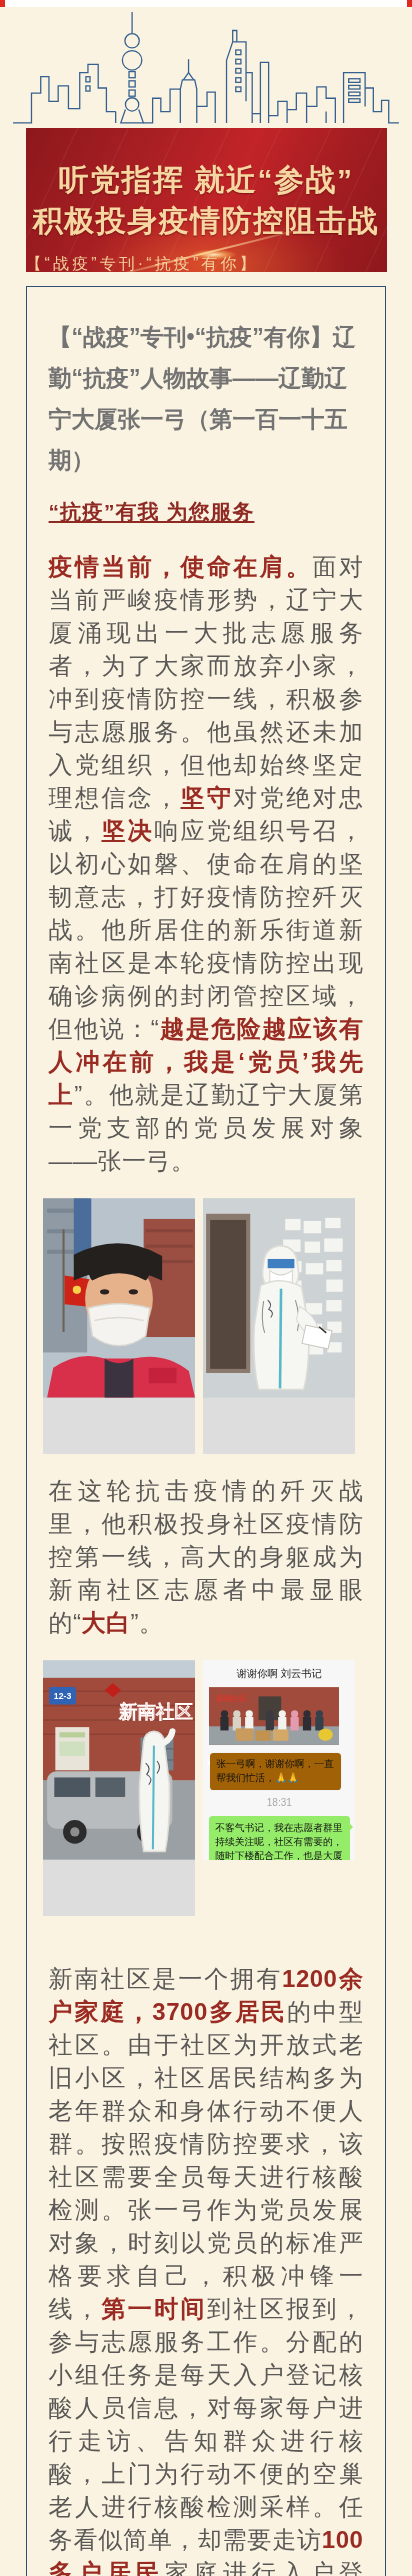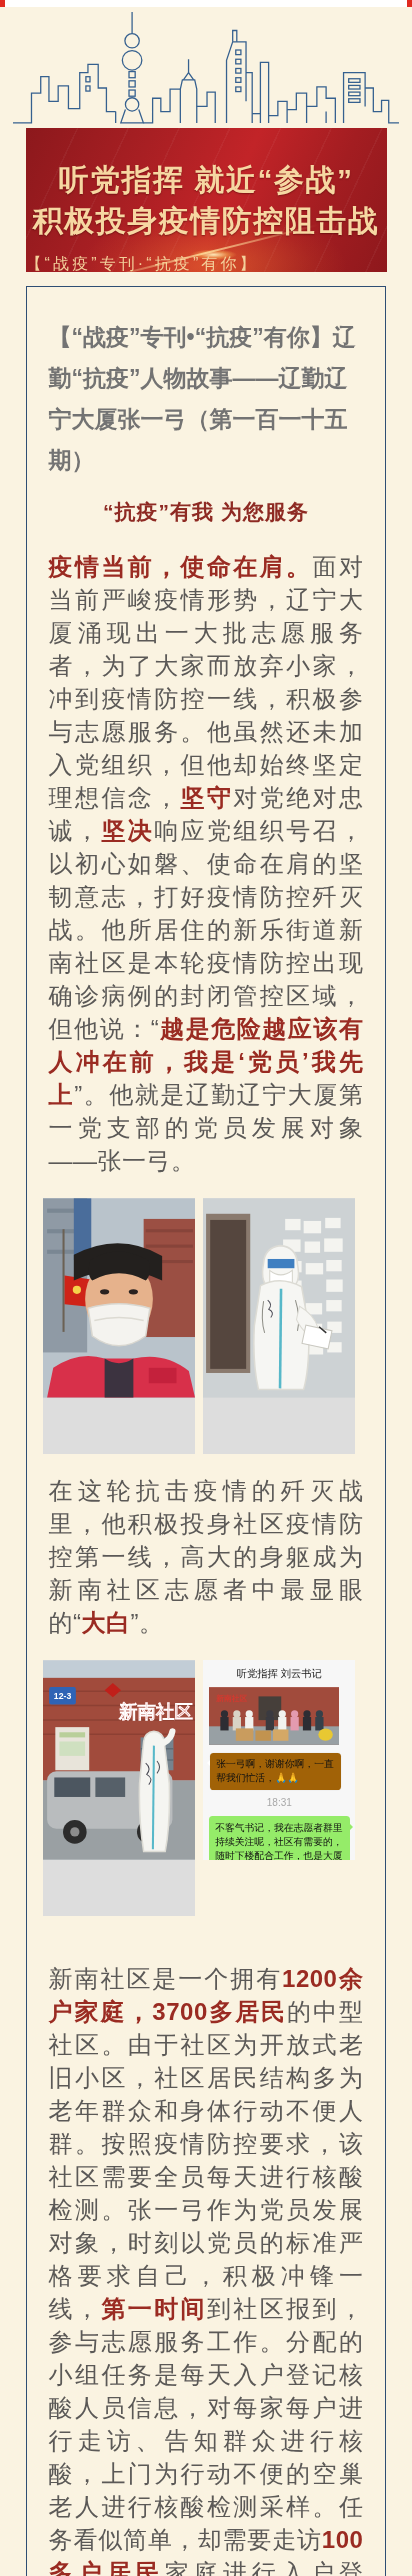--- a/index.html
+++ b/index.html
@@ -31,21 +31,21 @@
   .banner-title{color:#f6d7a2;font-weight:bold;text-align:center;letter-spacing:1.5px;
       font-size:30px;line-height:41px;text-shadow:0 1px 1.5px rgba(60,0,0,.45);}
   .banner-title.l1{margin-top:31px;}
   .banner-sub{color:#f3d09b;text-align:left;font-size:16px;letter-spacing:3.1px;margin-top:12.4px;}
   .banner-byline{color:#f0cf9e;text-align:center;font-size:13px;letter-spacing:2.1px;margin:23px 29px 0 0;}
 
   
   .article-box{width:358px;margin:13.4px auto 0;border:1.5px solid #2e4e74;background:#faf3e1;
       padding:30px 0 8.2px 0;}
   .heading{margin:0 21.6px 17.5px;color:#737373;font-weight:bold;font-size:23px;line-height:41px;}
-  .slogan{margin:0 21.6px 24px;color:#8e2a23;font-weight:bold;font-size:21px;text-align:center;letter-spacing:1px;}
+  .slogan{margin:0 21.6px 24px;color:#8e2a23;font-weight:bold;font-size:21px;letter-spacing:1px;text-decoration:underline;}
   .para{margin:0 21.6px;color:#5b5957;font-size:24px;line-height:33px;text-align:justify;letter-spacing:0.5px;}
   .para .hl{font-weight:bold;color:#9a2b22;}
   .photo-row{display:flex;gap:8.8px;margin:20.6px 15.5px;}
   .photo{width:152px;height:256px;overflow:hidden;background:#ddd;flex:0 0 auto;}
   .photo svg{display:block;}
   .photo-wide{margin:18.5px 15.5px 31px;width:330px;height:207px;overflow:hidden;}
 
   
   .chat{width:152px;height:200px;background:#f7f7f7;flex:0 0 auto;overflow:hidden;}
   .chat-title{text-align:center;color:#1b1b1b;font-size:10.3px;padding-top:7.2px;}
@@ -241,21 +241,21 @@
               <circle cx="206" cy="334" r="9" fill="#8d8d8d"></circle>
             <path d="M196,158 Q198,140 216,138 Q234,140 236,158 L246,240 Q248,320 238,372 L196,372 Q186,310 188,240 Z" fill="#f5f5f1" stroke="#dddcd5" stroke-width="3"></path>
             <path d="M236,160 Q250,152 252,138" stroke="#f5f5f1" stroke-width="12" fill="none" stroke-linecap="round"></path>
             <line x1="216" y1="166" x2="214" y2="368" stroke="#57b8c9" stroke-width="4"></line>
             <path d="M200,200 q12,10 2,22 q14,8 4,20" stroke="#4a4a55" stroke-width="2" fill="none"></path>
             <path d="M222,196 q10,12 0,24" stroke="#4a4a55" stroke-width="2" fill="none"></path>
           </svg>
         </div>
 
         <div class="chat">
-          <div class="chat-title">听党指挥 刘云书记</div>
+          <div class="chat-title">谢谢你啊 刘云书记</div>
           <div class="chat-photo">
             <svg width="130" height="58" viewBox="0 0 252 112">
               <rect width="252" height="112" fill="#a14b3c"></rect>
               <rect x="0" y="76" width="252" height="36" fill="#98a0a4"></rect>
               <text x="14" y="26" font-size="15" font-weight="bold" fill="#d23a30">新南社区</text>
               <rect x="96" y="18" width="44" height="46" fill="#463f3a"></rect>
               <g>
                 <circle cx="30" cy="52" r="7" fill="#2d2d33"></circle>
                   <rect x="22" y="58" width="16" height="26" fill="#2d2d33"></rect>
                 <circle cx="54" cy="52" r="7" fill="#d9d3c5"></circle>

